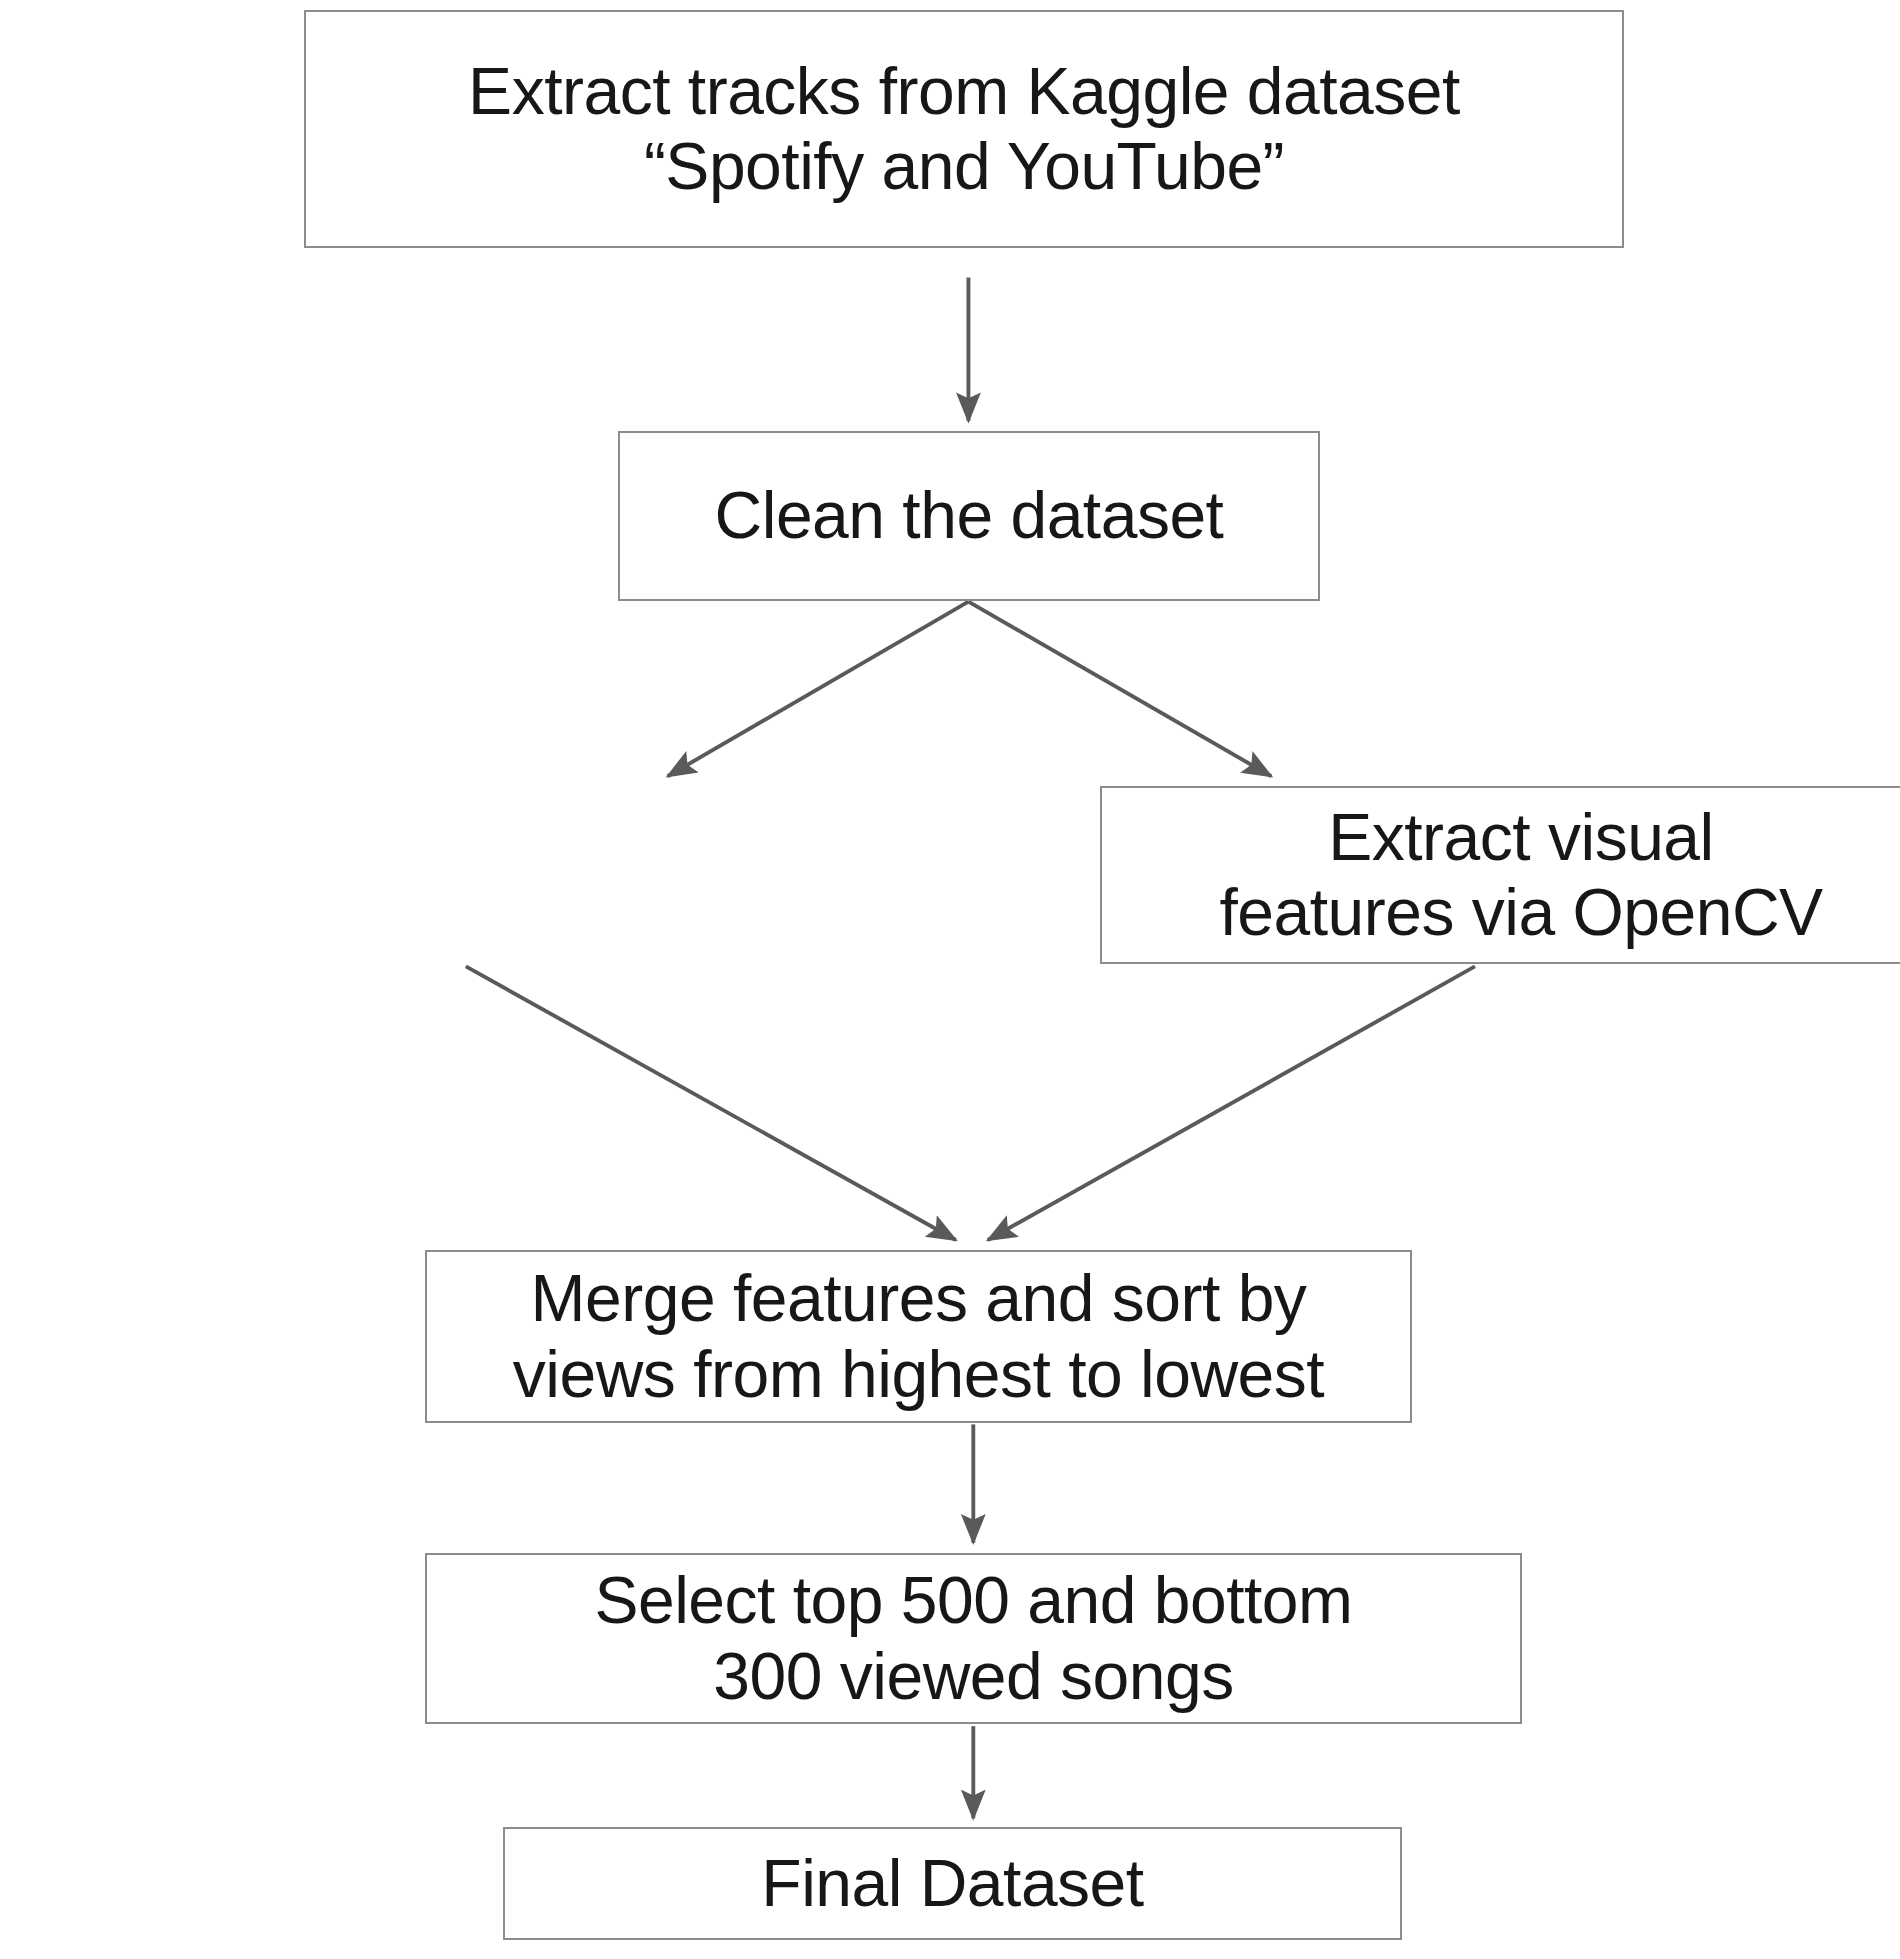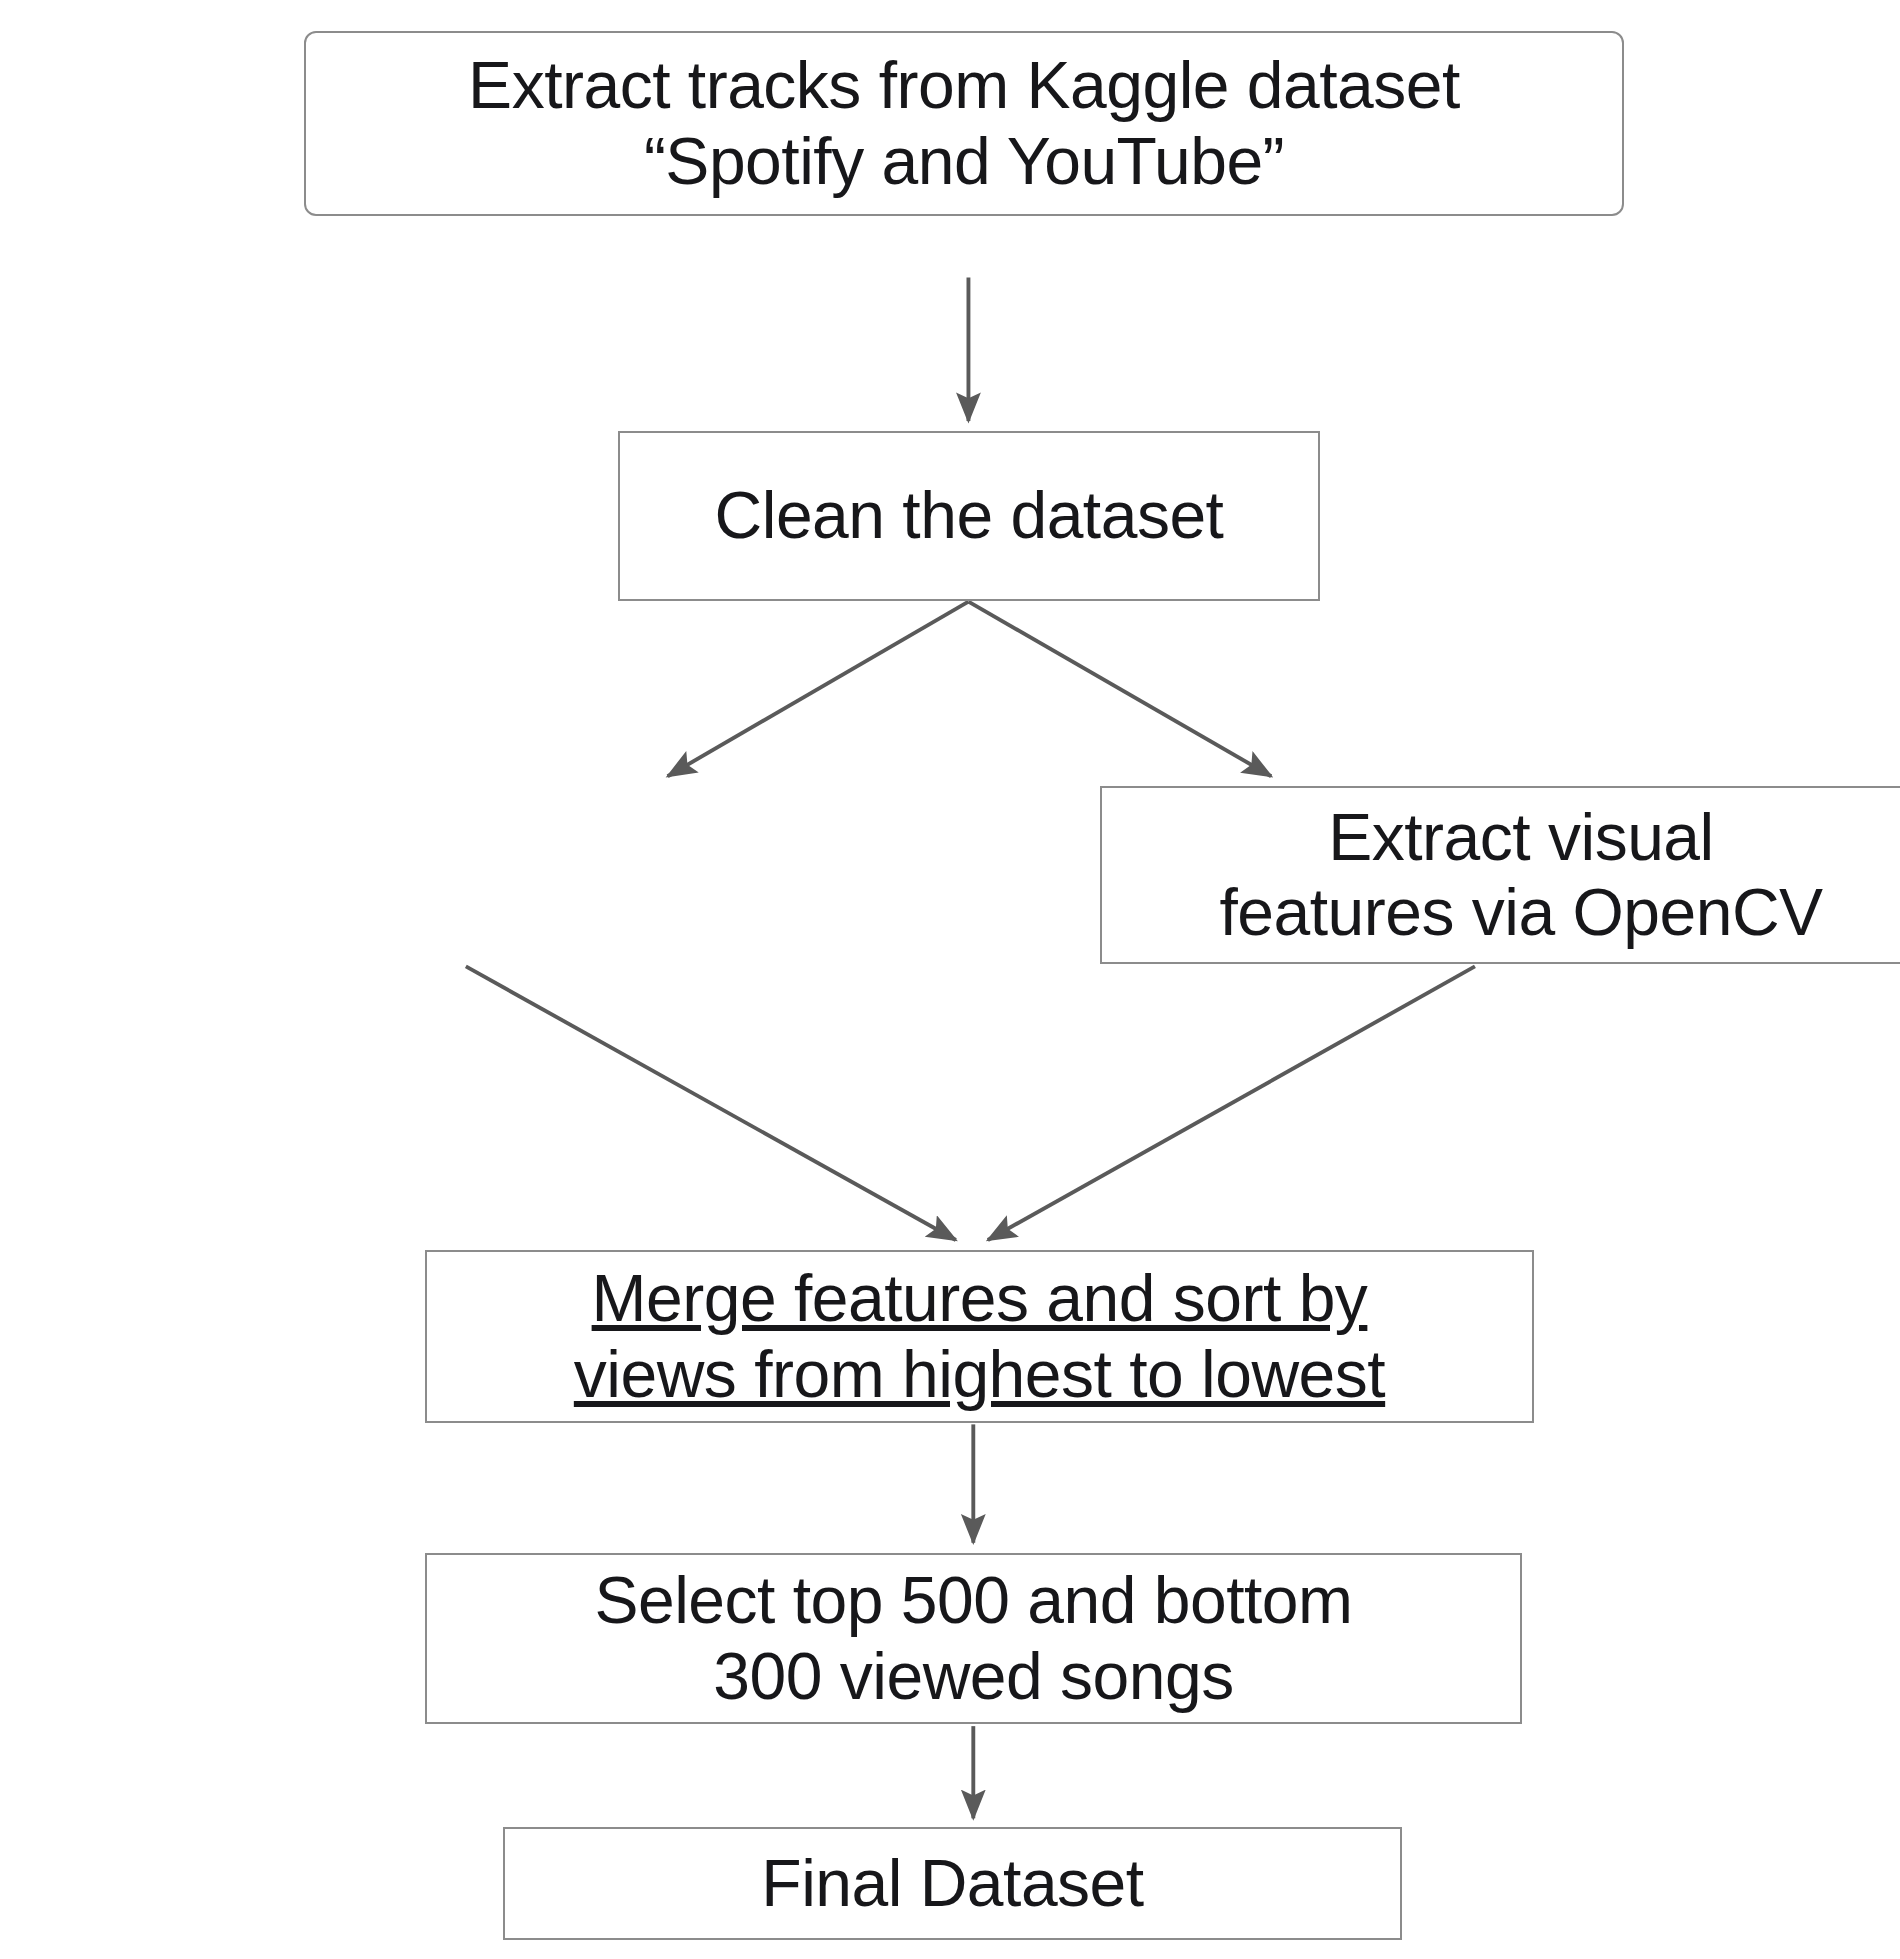--- a/index.html
+++ b/index.html
@@ -34,25 +34,25 @@
     text-align: center;
     color: #17171a;
     font-family: "Liberation Sans", sans-serif;
     font-size: 66px;
     line-height: 1.14;
     letter-spacing: -0.5px;
     white-space: pre-line;
     z-index: 2;
   }
   
-  #node-extract-tracks   { left: 304px;  top: 31px;   width: 1320px; height: 185px; border-radius: 12px; }
+  #node-extract-tracks   { left: 304px;  top: 10px;   width: 1320px; height: 238px; }
   #node-clean-dataset    { left: 618px;  top: 431px;  width: 702px;  height: 170px; text-align: center; }
   #node-audio-features   { left: 13.6px;   top: 786px;  width: 890px;  height: 178px; }
   #node-visual-features  { left: 1100px; top: 786px;  width: 842px;  height: 178px; }
-  #node-merge-sort       { left: 425px;  top: 1250px; width: 1109px; height: 173px; text-decoration: underline; }
+  #node-merge-sort       { left: 425px;  top: 1250px; width: 987px; height: 173px; }
   #node-select-songs     { left: 425px;  top: 1553px; width: 1097px; height: 171px; }
   #node-final-dataset    { left: 503px;  top: 1827px; width: 899px;  height: 113px; }
 </style>
 </head>
 <body>
 
 <div id="canvas">
 
   <svg id="edges" viewBox="0 0 1959 2019" xmlns="http://www.w3.org/2000/svg">
     <defs>

